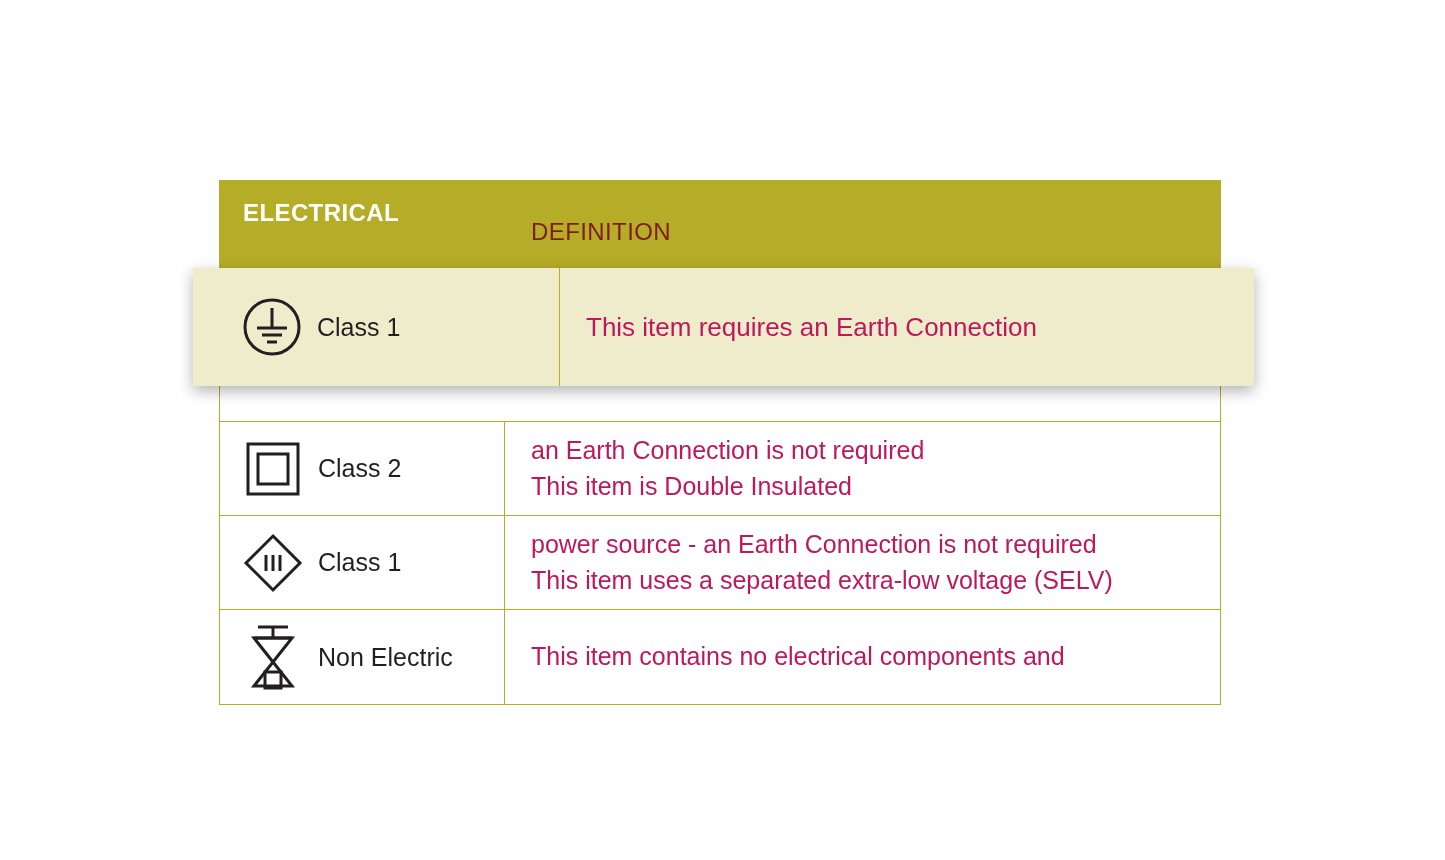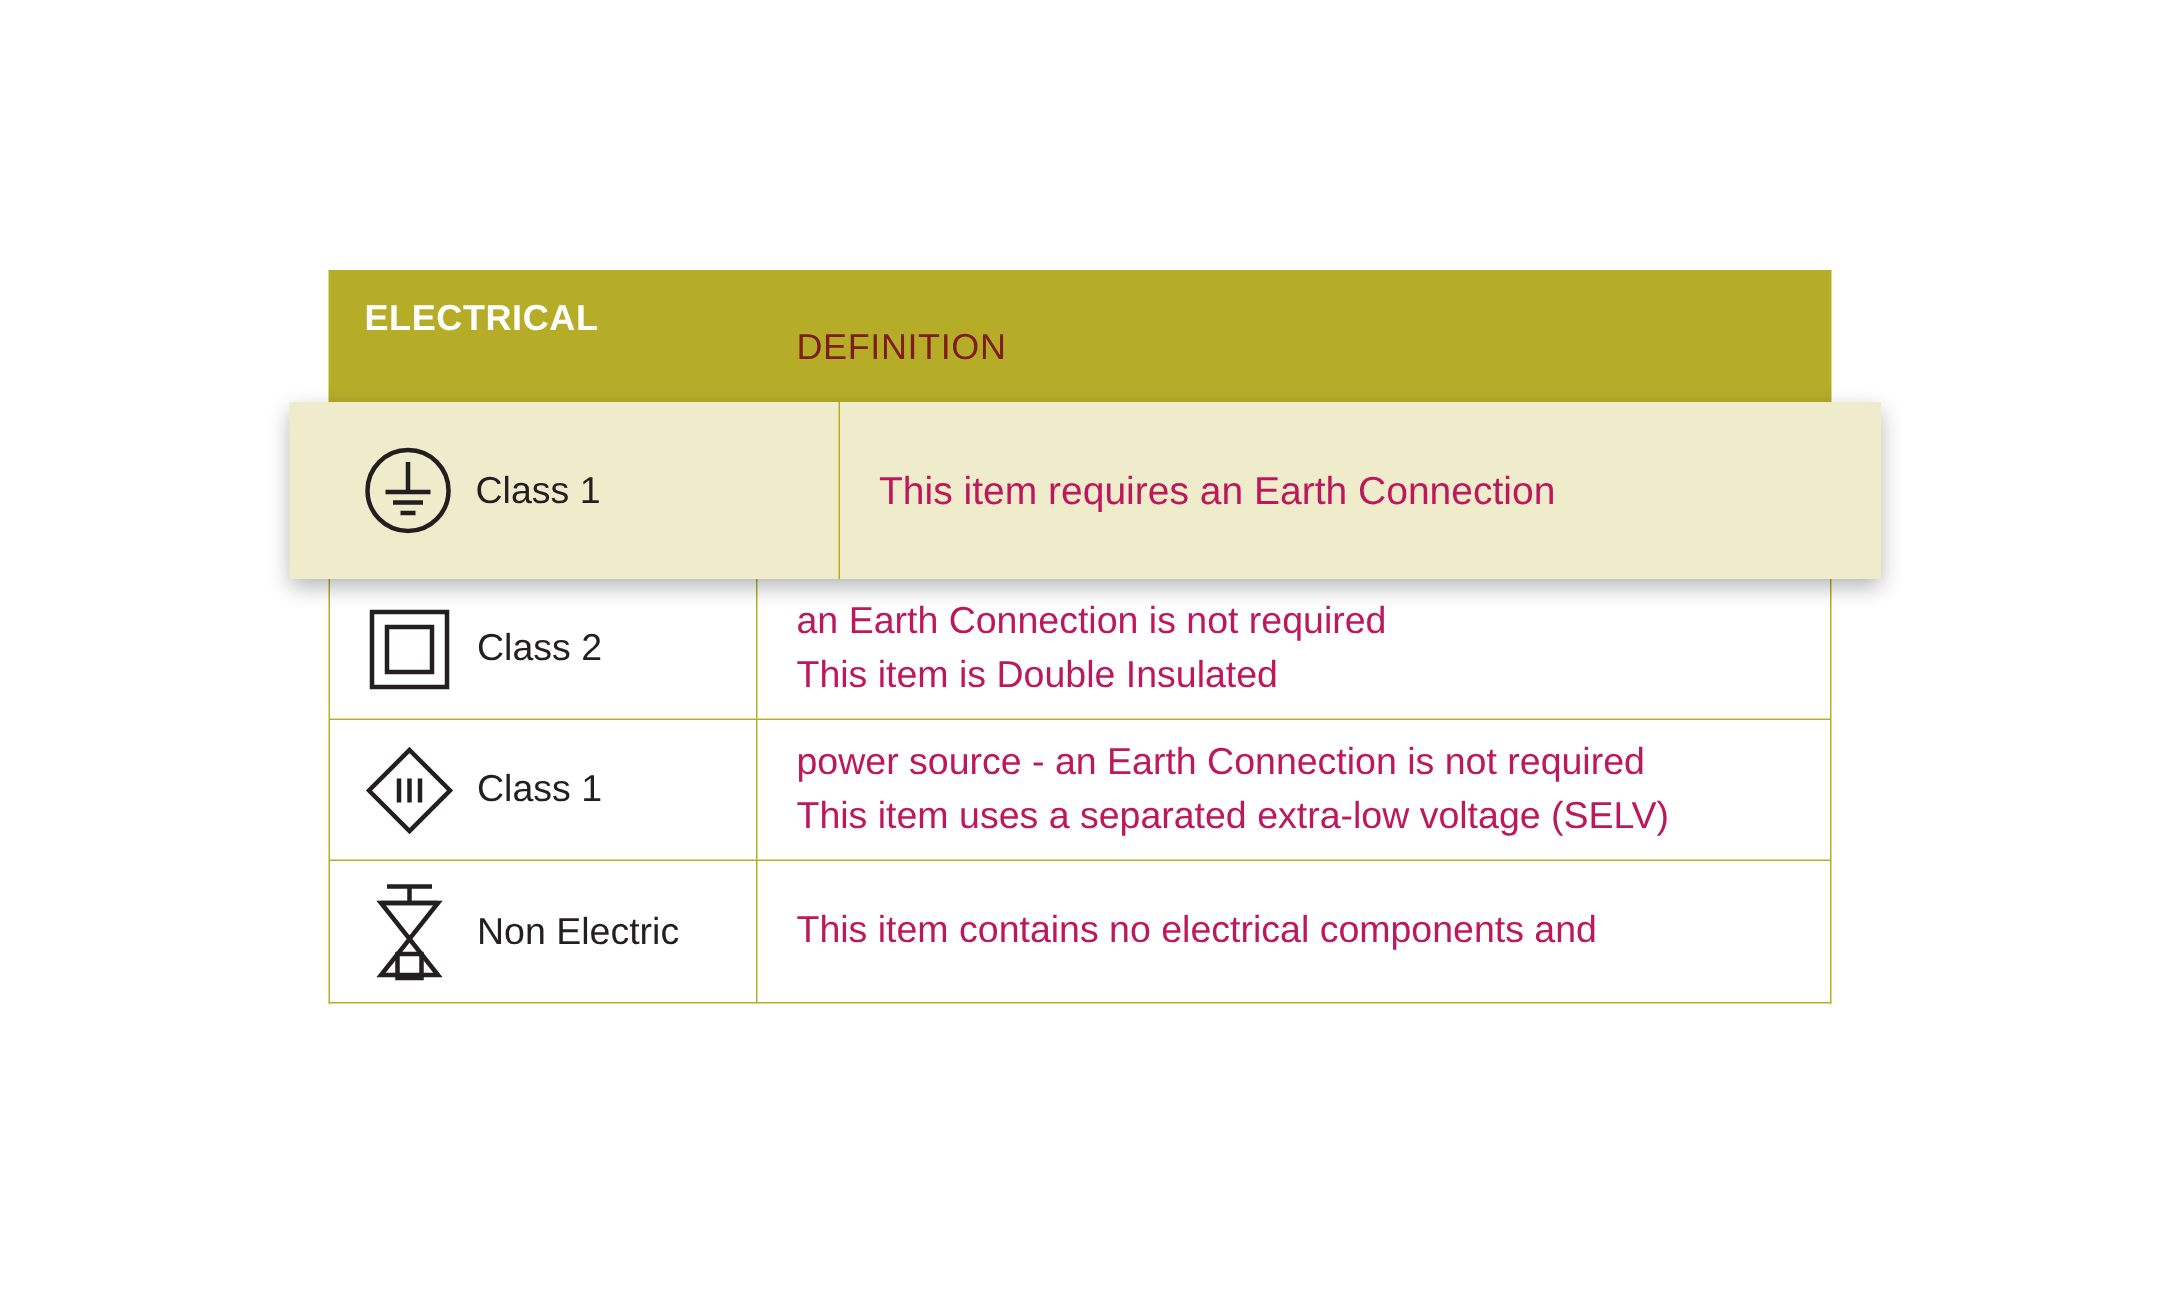--- a/index.html
+++ b/index.html
@@ -54,20 +54,21 @@
     font-size: 24px;
     letter-spacing: 0.4px;
   }
 
   
   .tbody {
     border: 1px solid #b5ad28;
     border-top: none;
     background: #ffffff;
     box-sizing: border-box;
+    margin-top: 36px;
   }
   .row {
     display: flex;
     align-items: center;
     border-bottom: 1px solid #b5ad28;
     box-sizing: border-box;
     min-height: 94px;
   }
   .row:last-child { border-bottom: none; }
 

